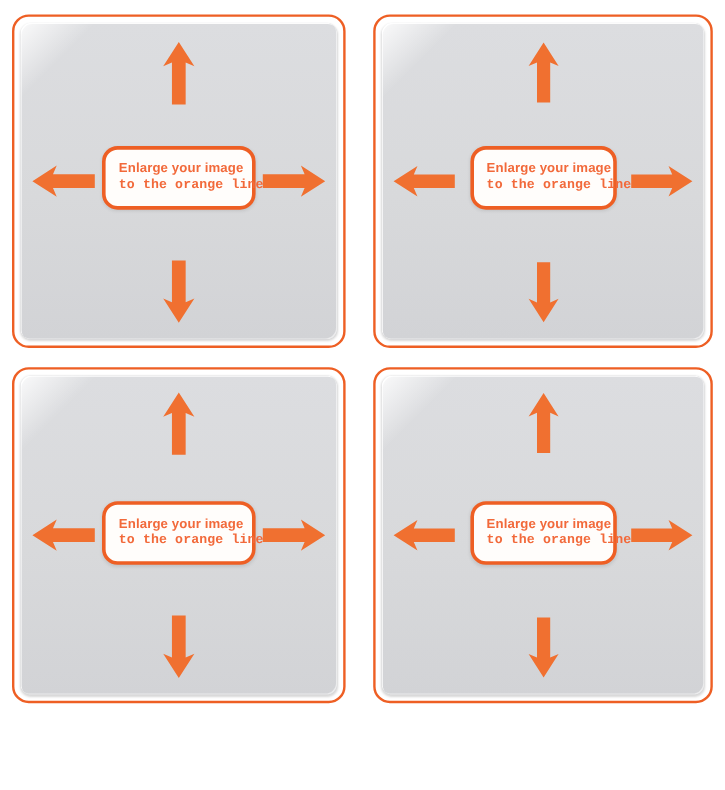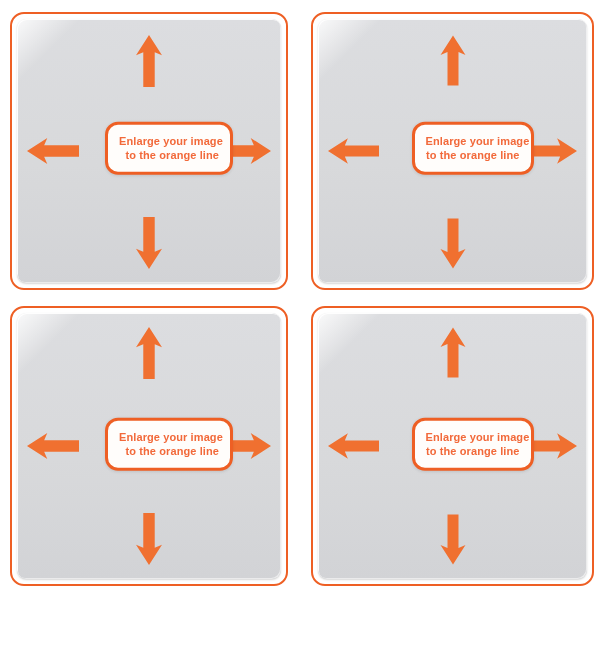--- a/index.html
+++ b/index.html
@@ -53,34 +53,33 @@
   .label-box {
     position: absolute;
     left: 50%;
     top: 50%;
     transform: translate(-50%, -50%);
     box-sizing: border-box;
     background: #fffdfb;
     border: 3px solid #ee5f24;
     border-radius: 13px;
     padding: 9px 11px;
-    text-align: right;
+    text-align: left;
     white-space: nowrap;
     box-shadow: 0 1px 3px rgba(0,0,0,0.10);
-    margin-left: 20px;
   }
   .label-text {
     color: #f2693a;
     font-family: "Liberation Sans", sans-serif;
     font-size: 11px;
     font-weight: bold;
     line-height: 1.30;
     letter-spacing: 0.1px;
   }
-  .label-text .line2 { display: block; }
+  .label-text .line2 { display: block; font-family: Liberation Mono, monospace; }
 
   
   .arrow {
     position: absolute;
     display: block;
   }
   .arrow svg { display: block; overflow: visible; }
 
   .arrow-up    { left: 50%; transform: translateX(-50%); }
   .arrow-down  { left: 50%; transform: translateX(-50%); }

